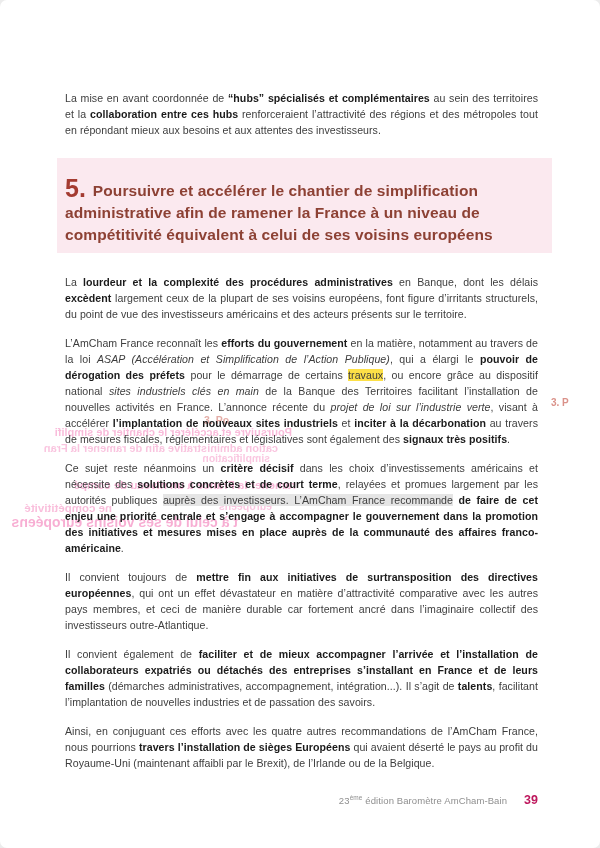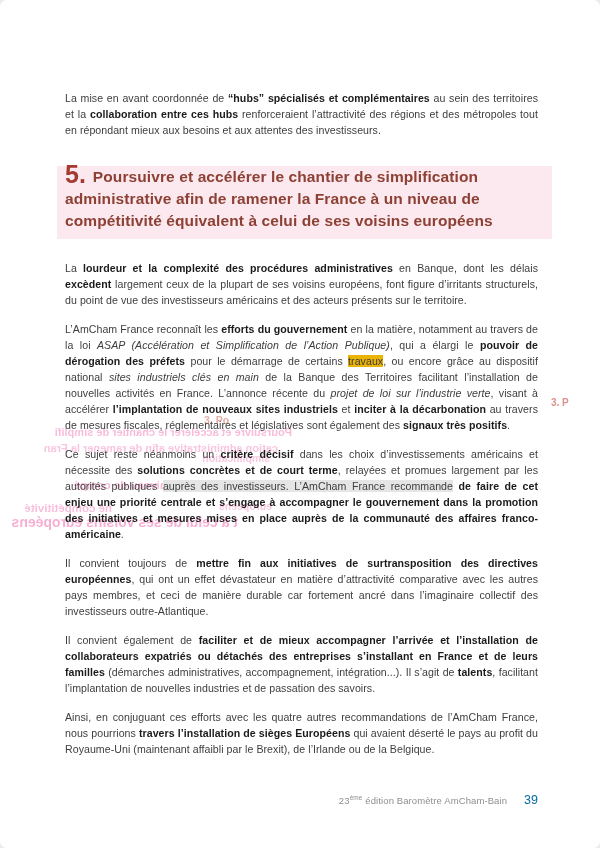--- a/index.html
+++ b/index.html
@@ -10,38 +10,38 @@
     -webkit-font-smoothing:antialiased;
   }
   .content{position:absolute;left:65px;top:90px;width:473px;z-index:2;}
   .content p{
     margin:0 0 13px 0;font-size:10.6px;line-height:16px;color:#3d3d3d;
     text-align:justify;letter-spacing:.05px;
   }
   .content p span.b{font-weight:700;color:#1b1b1b;}
   .content p span.i{font-style:italic;}
   .content p span.hlc{background:#e5e5e5;}
-  .content p span.hlcf{background:#eab308;}
+  .content p span.hlcf{background:#fde047;}
   h2{
-    margin:28px -14px 21px -8px;padding:0 10px 7px 8px;
+    margin:20px -14px 21px -8px;padding:22px 10px 7px 8px;
     background:#fbe9ef;
     font-size:15.5px;line-height:22px;font-weight:700;color:#8d4134;
     text-align:left;letter-spacing:.1px;
   }
   .h-num{
     font-size:25px;line-height:0;font-weight:700;color:#a43b31;
     margin-right:7px;vertical-align:-1px;letter-spacing:0;
   }
   .footer{
     position:absolute;left:65px;top:793px;width:473px;z-index:2;
     display:flex;justify-content:flex-end;align-items:baseline;gap:17px;
   }
   .footer-label{font-size:9.5px;color:#8f8f8f;letter-spacing:.1px;}
   .footer-label sup{font-size:6.5px;}
-  .page-num{font-size:12.5px;font-weight:400;color:#0369a1;}
+  .page-num{font-size:12.5px;font-weight:700;color:#be185d;}
   
   .ghost{
     position:absolute;z-index:1;color:#f15fa8;font-weight:700;
     white-space:nowrap;overflow:hidden;pointer-events:none;user-select:none;
     transform:scaleX(-1);
   }
   .ghost.red{color:#c2493b;transform:none;}
   #g1{top:426px;left:0;width:292px;font-size:11px;opacity:.42;}
   #g2{top:442px;left:0;width:278px;font-size:11px;opacity:.36;}
   #g3{top:479px;left:0;width:296px;font-size:11.5px;opacity:.45;}

